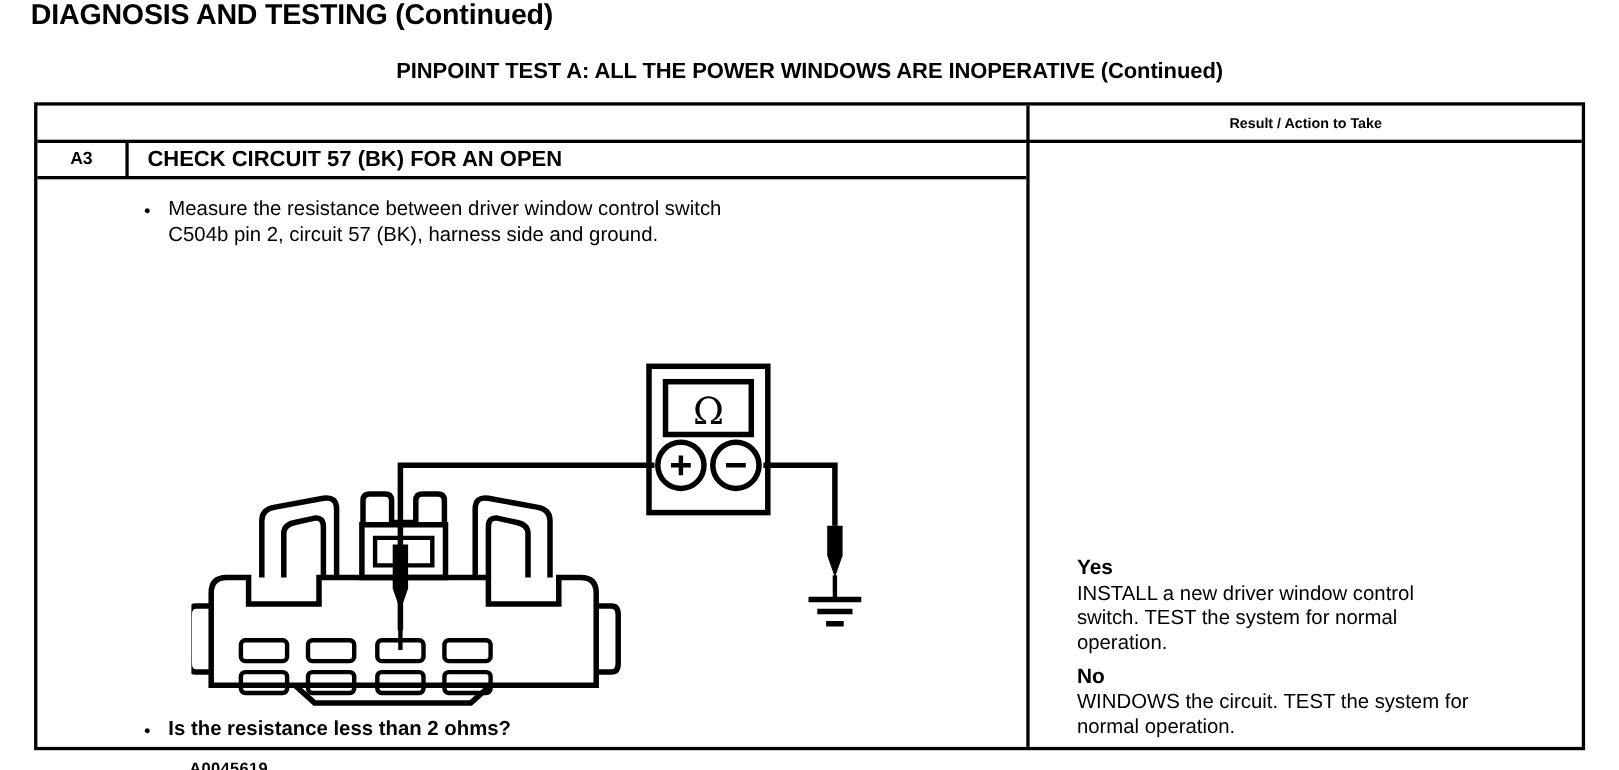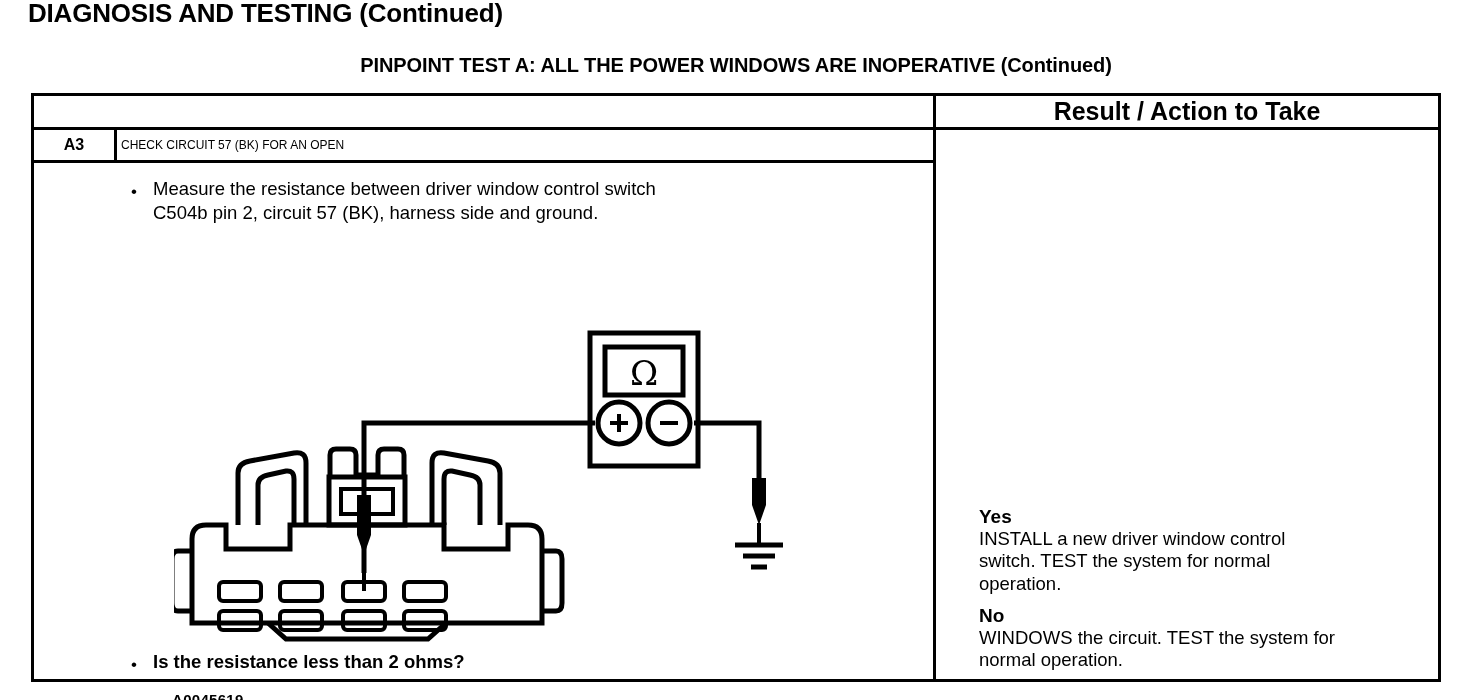--- a/index.html
+++ b/index.html
@@ -52,21 +52,21 @@
   .head-teststep {
     position: absolute; left: 0; top: 0;
     width: 899px; height: 100%;
     display: flex; align-items: center; justify-content: center;
     font-size: 19px; font-weight: bold;
   }
   .head-result {
     position: absolute; left: 902px; top: 0;
     right: 0; height: 100%;
     display: flex; align-items: center; justify-content: center;
-    font-size: 25px; font-weight: bold;
+    font-size: 13px; font-weight: bold;
   }
 
   
   #col-divider {
     position: absolute;
     left: 899px; top: 0;
     width: 3px; height: 583px;
     background: #000;
   }
 
@@ -80,22 +80,22 @@
     position: absolute; left: 0; top: 0;
     width: 83px; height: 100%;
     border-right: 3px solid #000;
     display: flex; align-items: center; justify-content: center;
     font-size: 16px; font-weight: bold;
   }
   #cell-a3-title {
     position: absolute; left: 83px; top: 0;
     right: 0; height: 100%;
     display: flex; align-items: center;
-    padding-left: 4px;
-    font-size: 12px; font-weight: normal;
+    padding-left: 17px;
+    font-size: 20px; font-weight: bold;
     white-space: nowrap;
   }
 
   
   #teststep-body {
     position: absolute;
     left: 0; top: 67px;
     width: 899px; bottom: 0;
   }
   .bullet-row {

